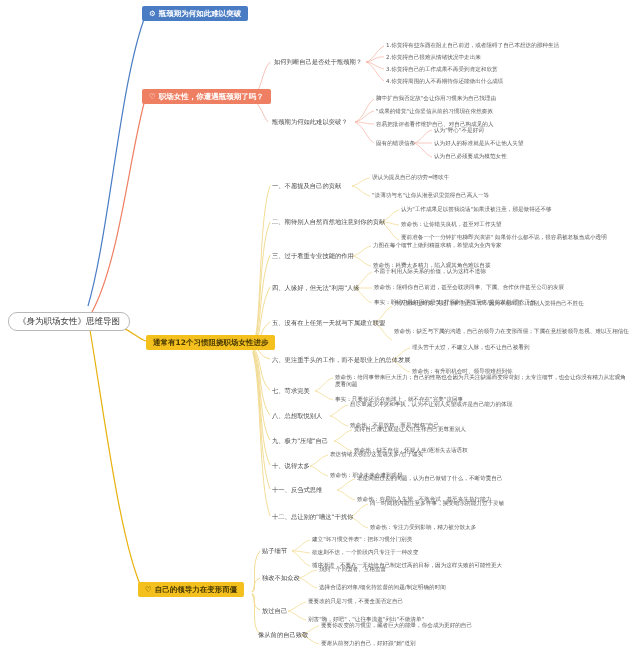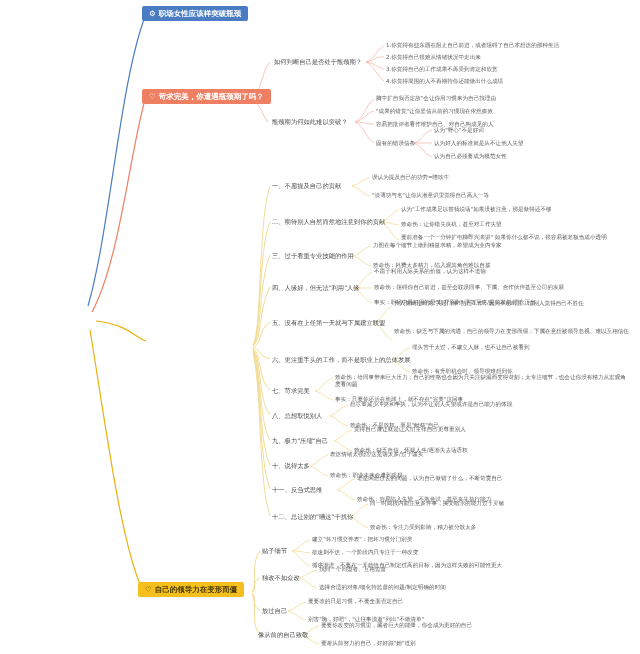--- a/index.html
+++ b/index.html
@@ -128,31 +128,35 @@
       <path d="M299,578 C307,580 309,586 317,588"></path>
 
       <path d="M288,611 C296,609 298,604 306,602"></path>
       <path d="M288,611 C296,613 298,618 306,620"></path>
 
       <path d="M301,635 C309,633 311,628 319,626"></path>
       <path d="M301,635 C309,637 311,642 319,644"></path>
     </g>
   </svg>
 
+  <div class="node root" style="left:8px;top:312px;">《身为职场女性》思维导图</div>
 
   <div class="node pill blue" style="left:142px;top:6px;">
     <span class="ic">⚙</span>
-    <span>职场女性应该样突破瓶颈</span>
+    <span>瓶颈期为何如此难以突破</span>
   </div>
 
   <div class="node pill coral" style="left:142px;top:89px;">
     <span class="ic">♡</span>
-    <span>苛求完美，你遭遇瓶颈期了吗？</span>
-  </div>
-
+    <span>职场女性，你遭遇瓶颈期了吗？</span>
+  </div>
+
+  <div class="node pill gold" style="left:146px;top:335px;">
+    <span>通常有12个习惯阻挠职场女性进步</span>
+  </div>
 
   <div class="node pill gold" style="left:138px;top:582px;">
     <span class="ic">♡</span>
     <span>自己的领导力在变形而僵</span>
   </div>
 
   <div class="node t2" style="left:274px;top:58px;">如何判断自己是否处于瓶颈期？</div>
   <div class="node t3" style="left:386px;top:42px;">1.你觉得有些东西在阻止自己前进，或者阻碍了自己本想达的那种生活</div>
   <div class="node t3" style="left:386px;top:54px;">2.你觉得自己很难从情绪状况中走出来</div>
   <div class="node t3" style="left:386px;top:66px;">3.你觉得自己的工作成果不再受到肯定和欣赏</div>

